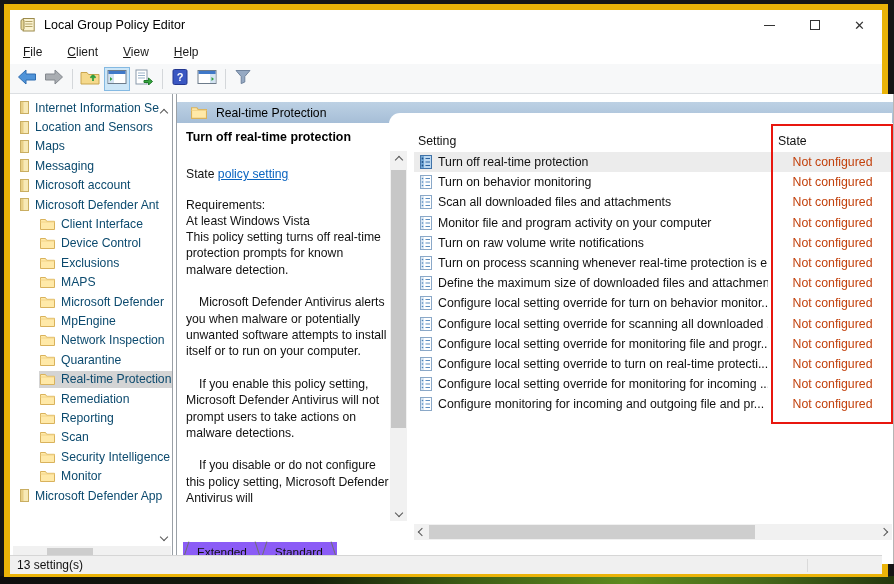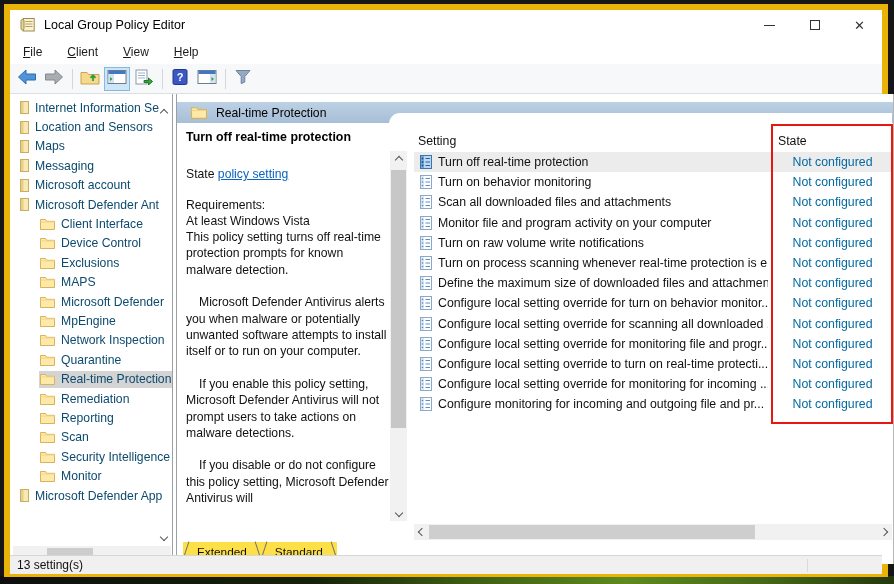--- a/index.html
+++ b/index.html
@@ -71,33 +71,33 @@
 
   
   .list-header { position:absolute; left:237px; top:38px; right:2px; height:20px; }
   .col-setting { position:absolute; left:4px; top:2px; font-size:12.3px; color:#111; }
   .col-state { position:absolute; left:358px; width:117px; top:2px; font-size:12.3px; color:#111;padding-left:6px; }
   .rows { position:absolute; left:237px; top:58px; right:2px; }
   .lrow { position:relative; height:20.2px; display:flex; align-items:center; }
   .lrow.sel { background:#ececec; }
   .lrow svg { margin-left:3px; flex:0 0 auto; }
   .lrow-label { margin-left:6px; font-size:12.3px; color:#111; white-space:nowrap; overflow:hidden; width:330px; }
-  .lrow-state { position:absolute; left:358px; width:121px; text-align:center; font-size:12.3px; color:#0369a1; }
+  .lrow-state { position:absolute; left:358px; width:121px; text-align:center; font-size:12.3px; color:#c2410c; }
 
   .red-annotation { position:absolute; left:594px; top:30px; width:122px; height:300px; border:2px solid #e8170f; z-index:30; pointer-events:none; }
 
   
   .main-hscroll { position:absolute; left:237px; right:1px; top:430px; height:16px; background:#f1f1f1; }
   .main-hscroll .arr { position:absolute; top:0; width:16px; height:16px; display:flex; align-items:center; justify-content:center; }
   .main-hscroll .arr.l { left:0; } .main-hscroll .arr.r { right:0; }
   .main-hthumb { position:absolute; left:15px; top:1px; width:326px; height:14px; background:#cecece; }
 
   
   .tabs { position:absolute; left:6px; top:448px; height:20px; display:flex; }
-  .tab { position:relative; height:20px; padding:0 14px; font-size:11.8px; color:#111; display:flex; align-items:center; justify-content:center; border-bottom:1px solid #6f6f6f; background:#fde047; }
+  .tab { position:relative; height:20px; padding:0 14px; font-size:11.8px; color:#111; display:flex; align-items:center; justify-content:center; border-bottom:1px solid #6f6f6f; background:#8b5cf6; }
   .tab::before, .tab::after { content:""; position:absolute; top:-1px; width:1px; height:22px; background:#6f6f6f; }
   .tab::before { left:2px; transform:rotate(18deg); }
   .tab::after { right:2px; transform:rotate(-18deg); }
 
   
   .statusbar { position:absolute; left:0; right:0; top:545px; height:19px; background:#f0f0f0; border-top:1px solid #d6d6d6;text-align:center; }
   .status-text { position:absolute; left:7px; top:2px; font-size:12px; color:#111; }
   .status-div { position:absolute; left:797px; top:3px; width:1px; height:13px; background:#dadada; }
 
   

